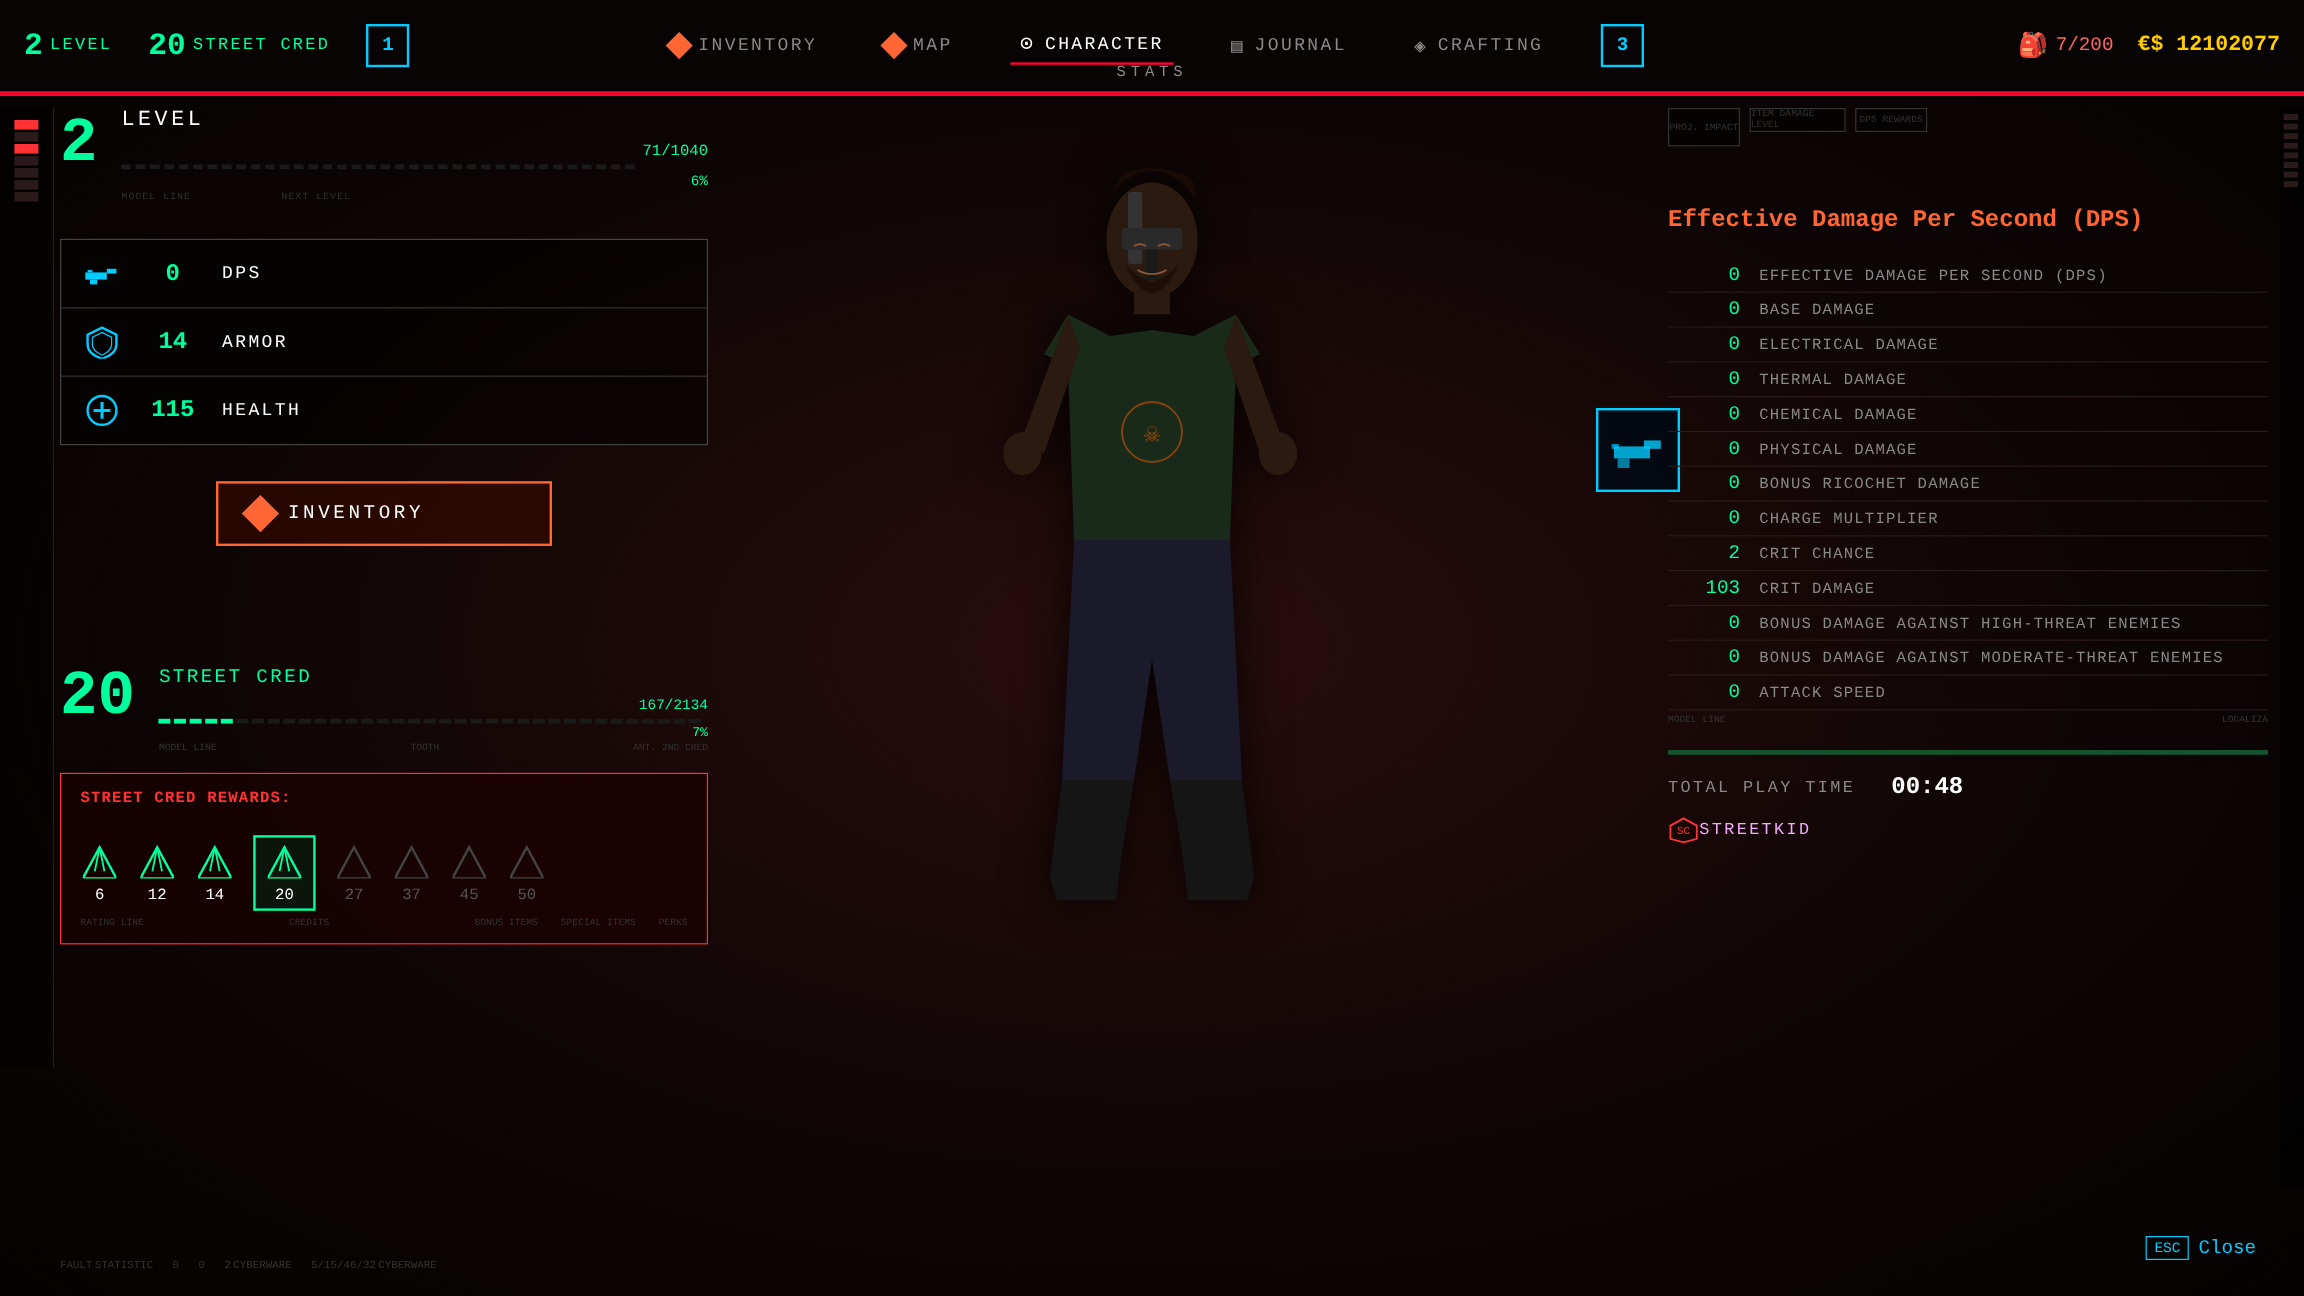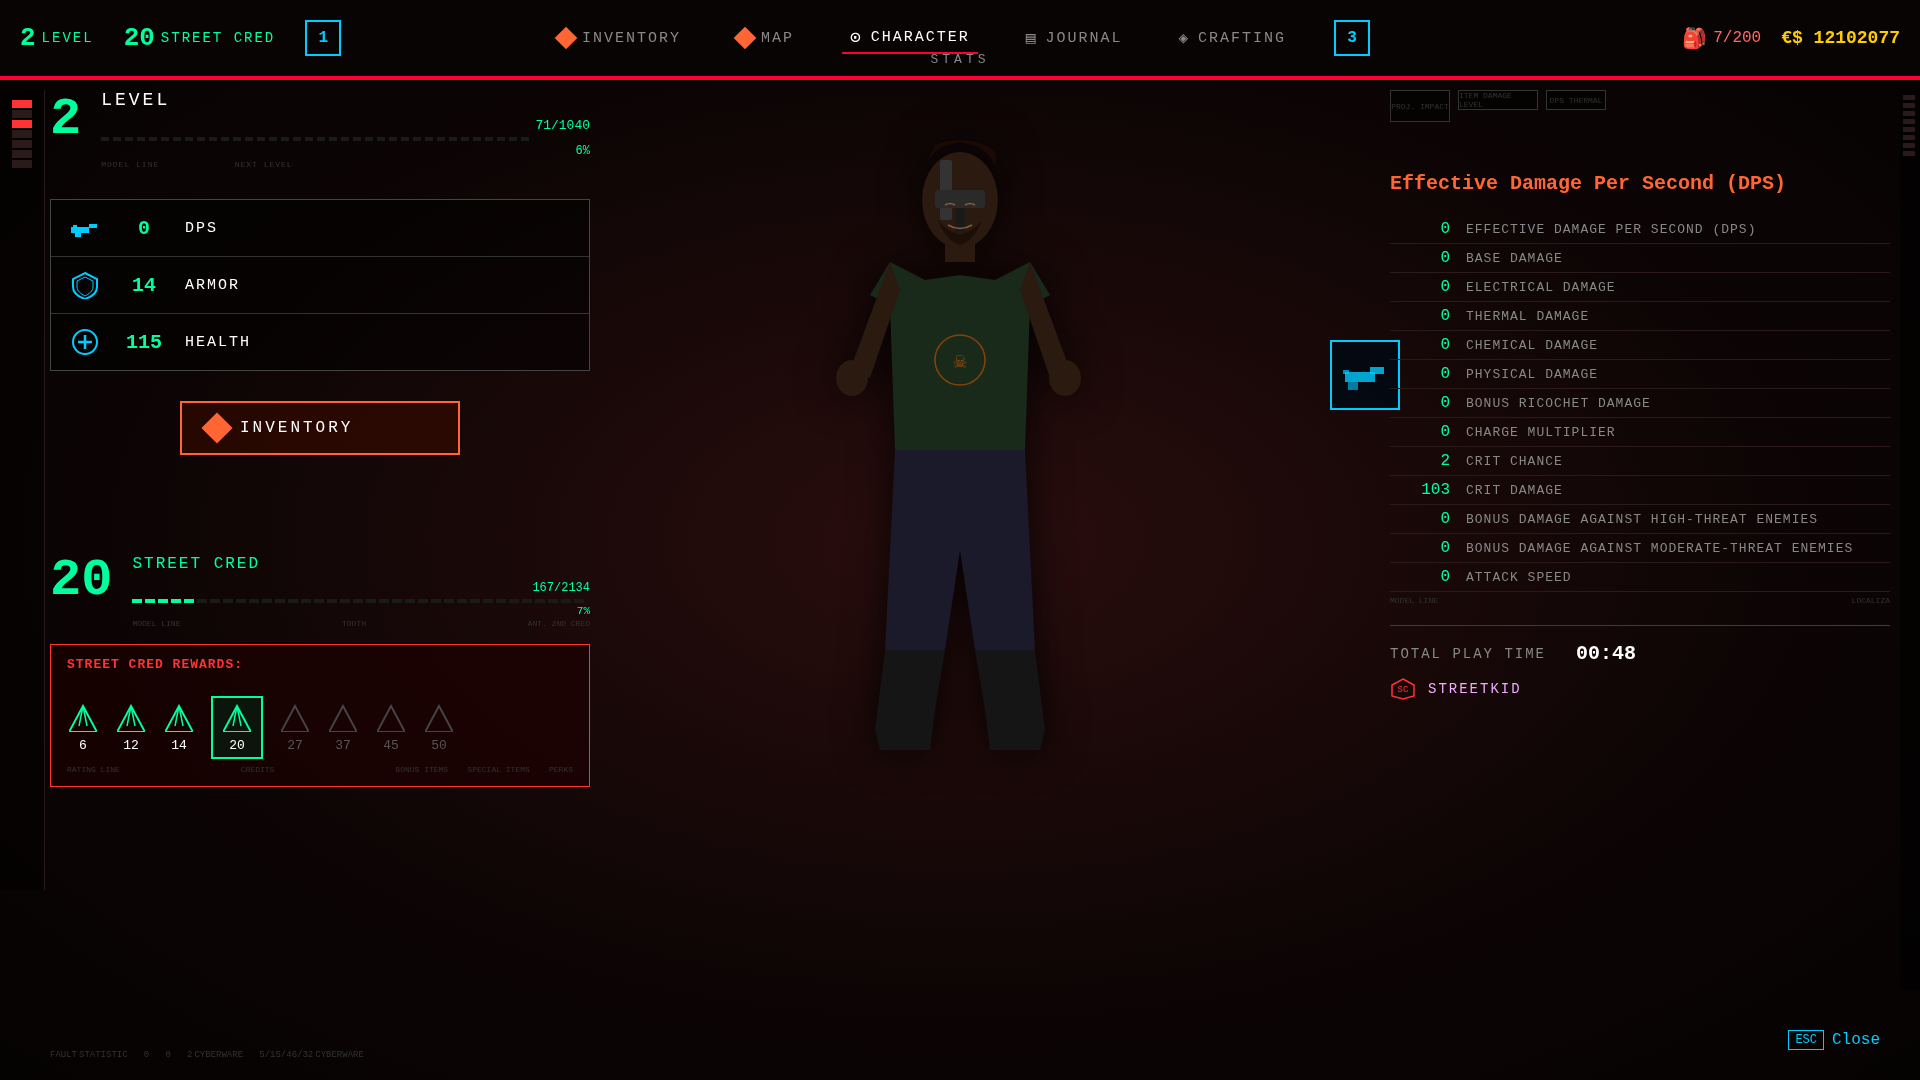--- a/index.html
+++ b/index.html
@@ -407,41 +407,40 @@
       text-transform: uppercase;
     }
 
     
     .play-time-section {
       display: flex;
       align-items: center;
       gap: 30px;
       margin-top: 20px;
       padding-top: 16px;
-      border-top: 1px solid #14532d;
+      border-top: 4px solid #14532d;
     }
 
     .play-time-label {
       color: #888;
       font-size: 14px;
       letter-spacing: 2px;
       text-transform: uppercase;
     }
 
     .play-time-val {
       color: #ffffff;
       font-size: 20px;
       font-weight: bold;
     }
 
     
     .origin-section {
       display: flex;
       align-items: center;
-      gap: 12px;
       margin-top: 12px;
     }
 
     .origin-label {
       color: #f0abfc;
       font-size: 14px;
       letter-spacing: 2px;
       text-transform: uppercase;
     }
 
@@ -943,21 +942,21 @@
 <div class="right-panel">
 
   <div style="display:flex;gap:8px;margin-bottom:8px;">
     <div style="width:60px;height:32px;border:1px solid #333;background:rgba(0,0,0,0.5);display:flex;align-items:center;justify-content:center;">
       <span style="color:#333;font-size:8px;">PROJ. IMPACT</span>
     </div>
     <div style="width:80px;height:20px;border:1px solid #333;background:rgba(0,0,0,0.5);display:flex;align-items:center;justify-content:center;">
       <span style="color:#333;font-size:8px;">ITEM DAMAGE LEVEL</span>
     </div>
     <div style="width:60px;height:20px;border:1px solid #333;background:rgba(0,0,0,0.5);display:flex;align-items:center;justify-content:center;">
-      <span style="color:#333;font-size:8px;">DPS THERMAL</span>
+      <span style="color:#333;font-size:8px;">DPS REWARDS</span>
     </div>
   </div>
 
   <div class="dps-header">Effective Damage Per Second (DPS)</div>
 
   <div class="dps-rows">
     <div class="dps-row">
       <span class="dps-row-val">0</span>
       <span class="dps-row-label">EFFECTIVE DAMAGE PER SECOND (DPS)</span>
     </div>

